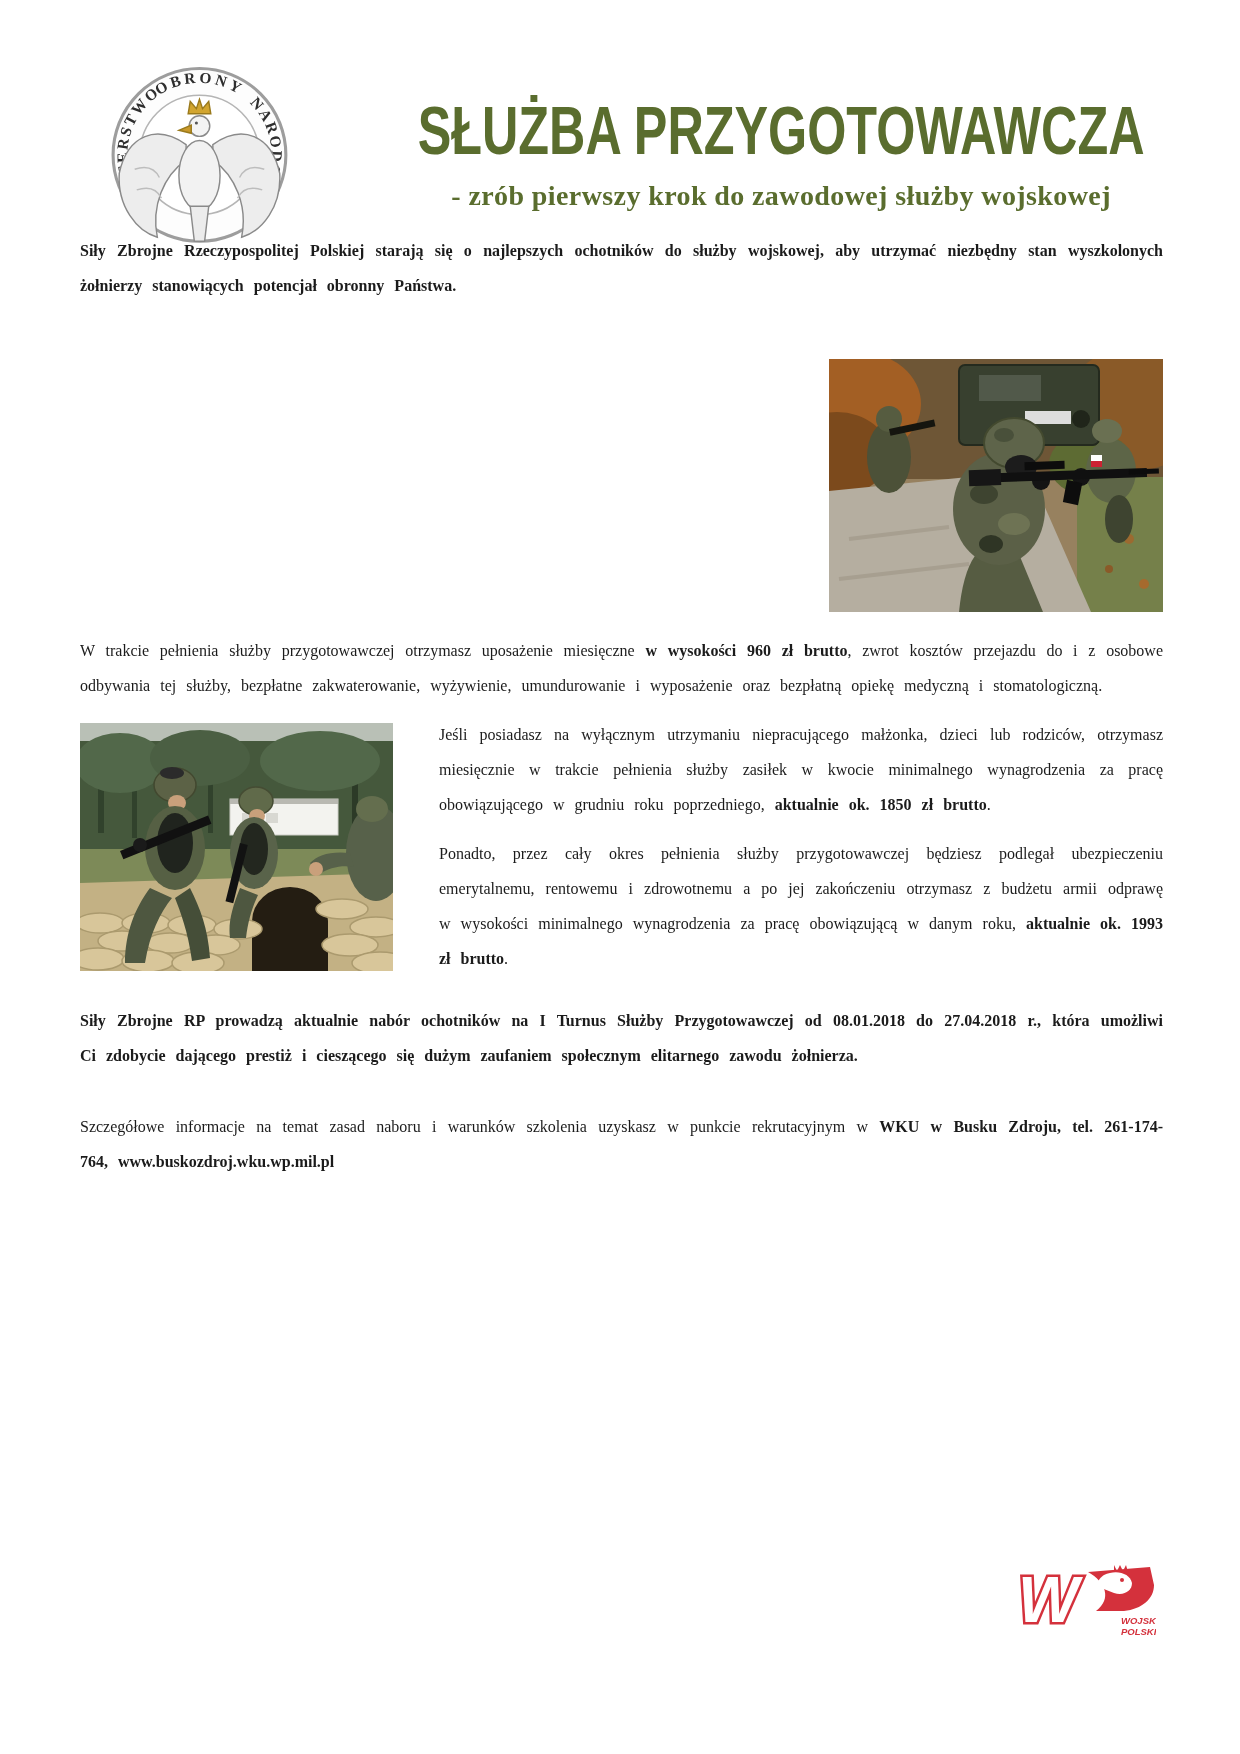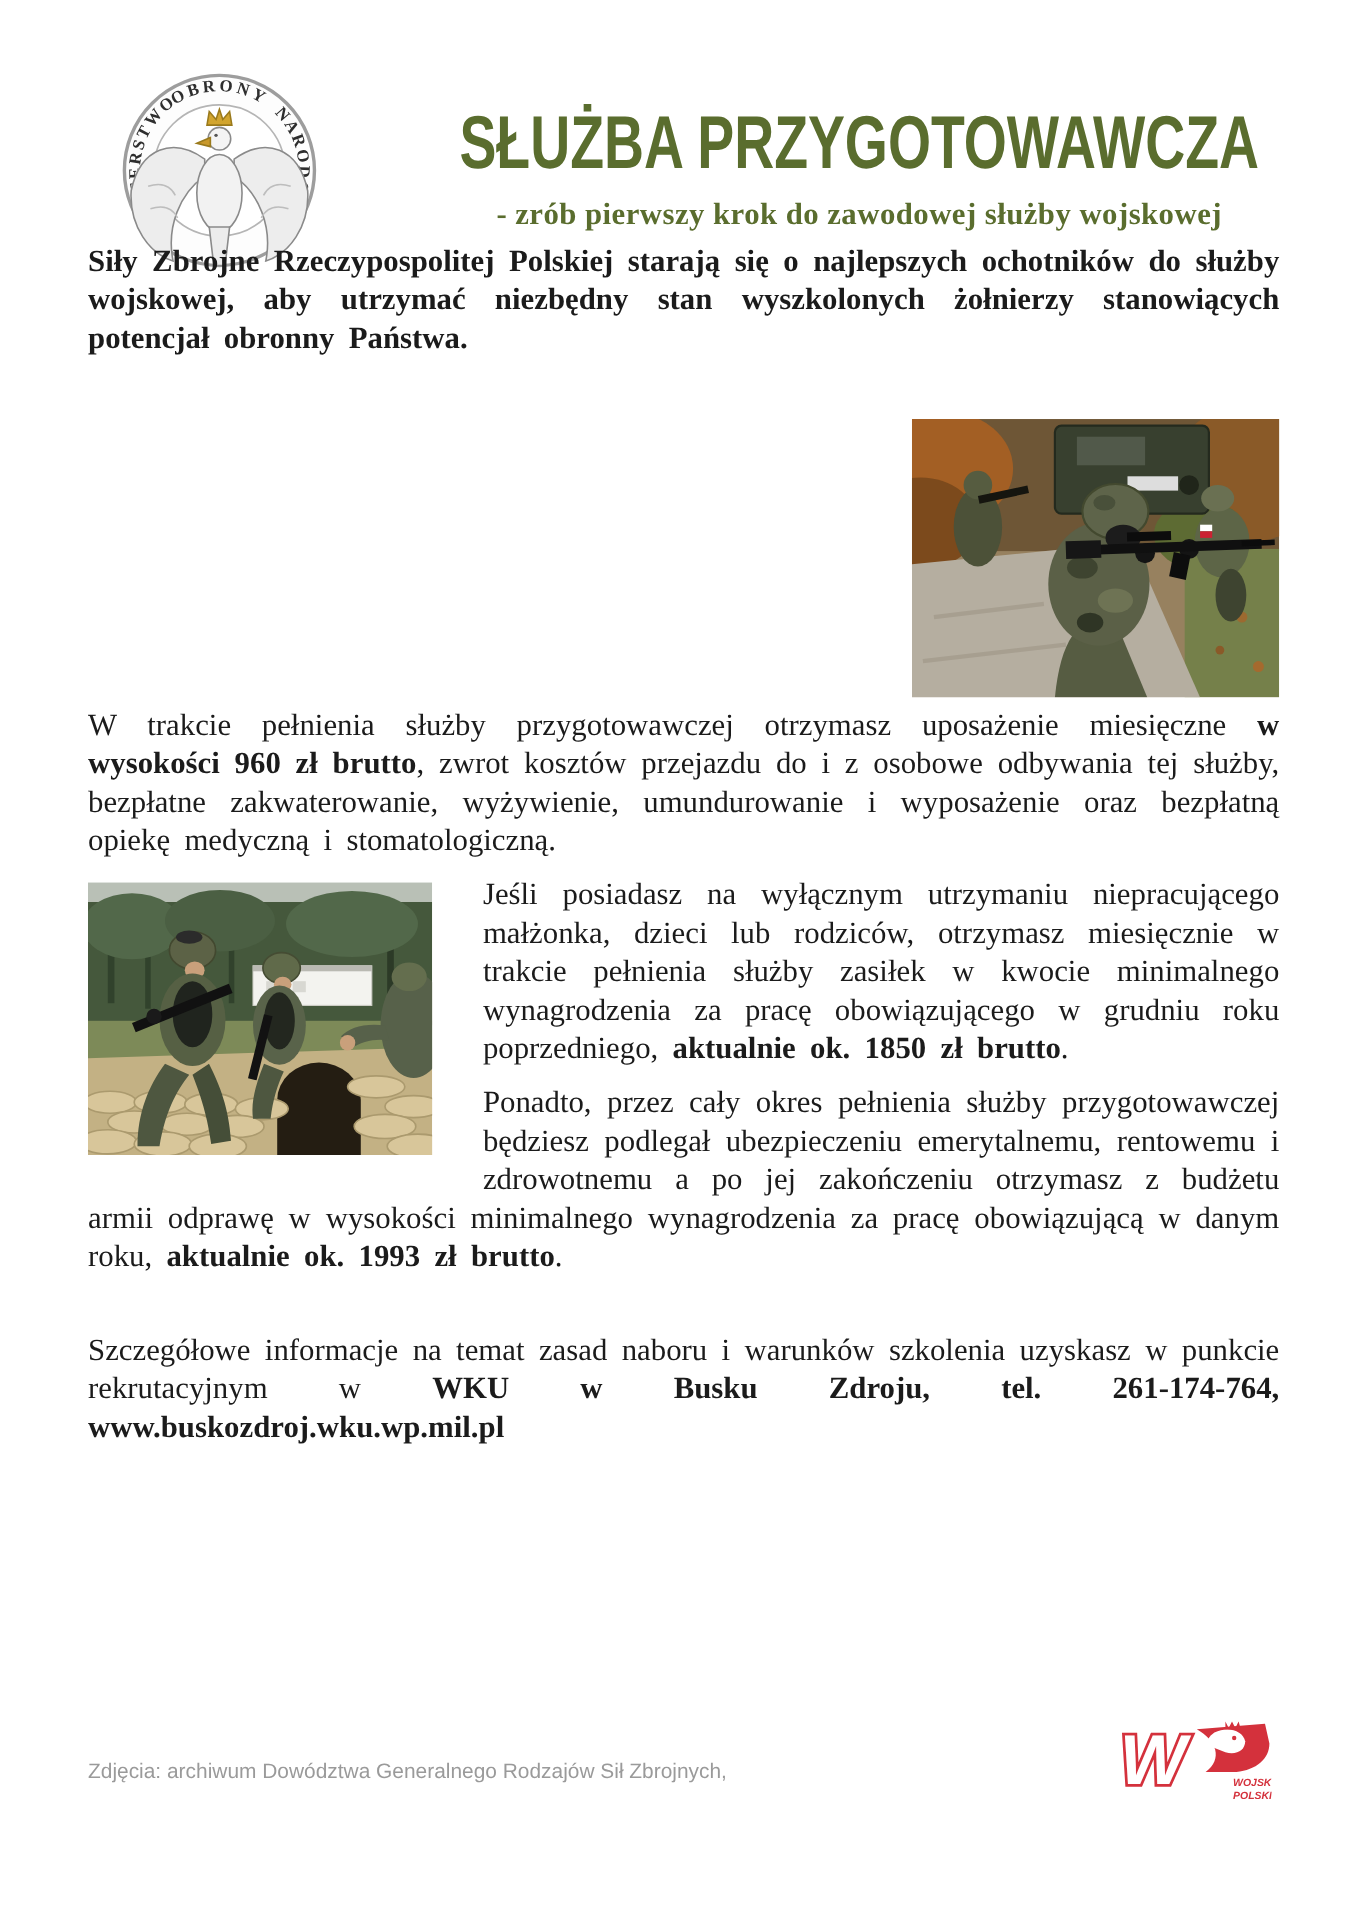--- a/index.html
+++ b/index.html
@@ -20,21 +20,21 @@
     font-family:"Liberation Sans", sans-serif;
     font-weight:bold;font-size:68px;line-height:1;white-space:nowrap;
   }
   .main-title .squeeze{display:inline-block;transform:scaleX(.74);transform-origin:center;letter-spacing:0;}
   .subtitle{
     color:#5a6d2e;font-weight:bold;font-size:28px;margin-top:16px;letter-spacing:.4px;
     font-family:"Liberation Serif", serif;
   }
   
   .content{padding:0 77px 0 80px;}
-  .content p{margin:0 0 14px;font-size:28px;line-height:35px;text-align:justify;word-spacing:6px;}
+  .content p{margin:13px 0 14px;font-size:16px;line-height:35px;text-align:justify;word-spacing:6px;}
   .lead{font-weight:bold;margin-top:32px;}
   .clearfix::after{content:"";display:block;clear:both;}
   .photo{display:block;overflow:hidden;}
   .photo svg{display:block;width:100%;height:100%;}
   .photo-right{float:right;width:334px;height:253px;margin:42px 0 8px 100px;}
   .photo-left{float:left;width:313px;height:248px;margin:6px 46px 10px 0;}
   .big-callout{
     font-weight:bold;font-size:30px;line-height:44px;margin:26px 0 0;clear:both;word-spacing:8px;
   }
   .contact-par{margin-top:36px !important;}
@@ -221,28 +221,28 @@
             <path d="M 270,130 C 250,128 238,132 230,140 L 238,152 C 250,144 262,142 274,144 Z" fill="#57614a"></path>
             <circle cx="236" cy="146" r="7" fill="#c9a07b"></circle>
             <ellipse cx="292" cy="86" rx="16" ry="13" fill="#646e4e"></ellipse>
           </g>
         </svg>
       </span>
       <p><span>Jeśli posiadasz na wyłącznym utrzymaniu niepracującego małżonka, dzieci lub rodziców, otrzymasz miesięcznie w trakcie pełnienia służby zasiłek w kwocie minimalnego wynagrodzenia za pracę obowiązującego w grudniu roku poprzedniego, </span><b>aktualnie ok. 1850 zł brutto</b><span>.</span></p>
       <p><span>Ponadto, przez cały okres pełnienia służby przygotowawczej będziesz podlegał ubezpieczeniu emerytalnemu, rentowemu i zdrowotnemu a po jej zakończeniu otrzymasz z budżetu armii odprawę w wysokości minimalnego wynagrodzenia za pracę obowiązującą w danym roku, </span><b>aktualnie ok. 1993 zł brutto</b><span>.</span></p>
     </section>
 
+    <p class="big-callout">Siły Zbrojne RP prowadzą aktualnie nabór ochotników na I Turnus Służby Przygotowawczej od 08.01.2018 do 27.04.2018 r., która umożliwi Ci zdobycie dającego prestiż i cieszącego się dużym zaufaniem społecznym elitarnego zawodu żołnierza.</p>
 
     <p class="contact-par"><span>Szczegółowe informacje na temat zasad naboru i warunków szkolenia uzyskasz w punkcie rekrutacyjnym w </span><b>WKU w Busku Zdroju, tel. 261-174-764, www.buskozdroj.wku.wp.mil.pl</b></p>
 
   </main>
 
   <footer>
     <div class="credits">
-      <div>Zdjęcia: archiwum Dowództwa Generalnego Rodzajów Sił Zbrojnych,</div>
     </div>
     <div class="wp-logo">
       <svg viewBox="0 0 138 74" xmlns="http://www.w3.org/2000/svg" aria-hidden="true">
         <text x="0" y="58" font-family="Liberation Sans, sans-serif" font-size="64" font-style="italic" font-weight="bold" fill="#ffffff" stroke="#d4313c" stroke-width="5" paint-order="stroke">W</text>
         <path d="M 70,8 L 132,3 L 136,21 C 136,35 124,45 106,47 L 78,47 C 94,35 88,18 70,8 Z" fill="#d4313c"></path>
         <path d="M 86,11 C 98,5 112,9 114,19 C 114,27 106,32 96,29 L 78,22 C 80,16 83,13 86,11 Z" fill="#ffffff"></path>
         <circle cx="104" cy="16" r="2" fill="#d4313c"></circle>
         <path d="M 96,1 l3,6 l3,-6 l3,6 l3,-6 l2,7 l-14,0 Z" fill="#d4313c"></path>
         <text x="103" y="60" font-family="Liberation Sans, sans-serif" font-size="9.5" font-style="italic" font-weight="bold" fill="#d4313c">WOJSKO</text>
         <text x="103" y="71" font-family="Liberation Sans, sans-serif" font-size="9.5" font-style="italic" font-weight="bold" fill="#d4313c">POLSKIE</text>

